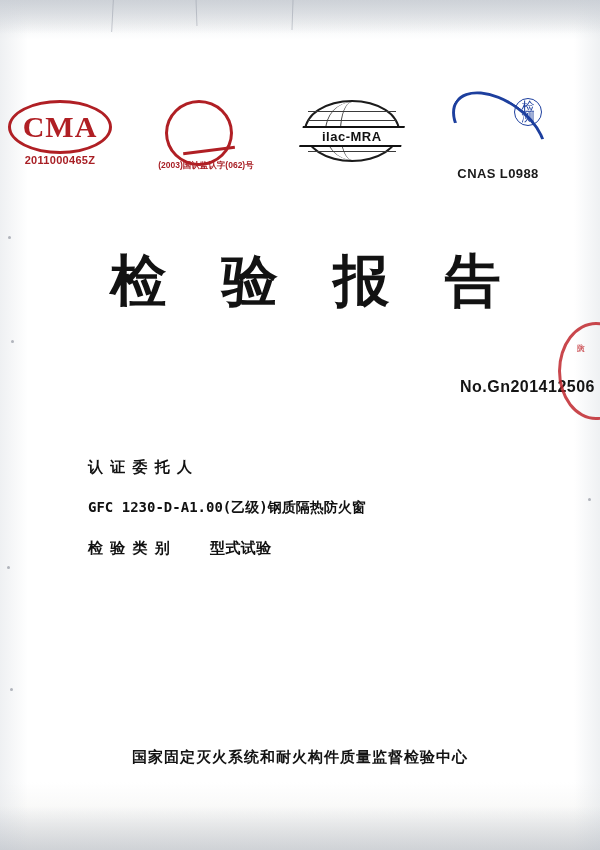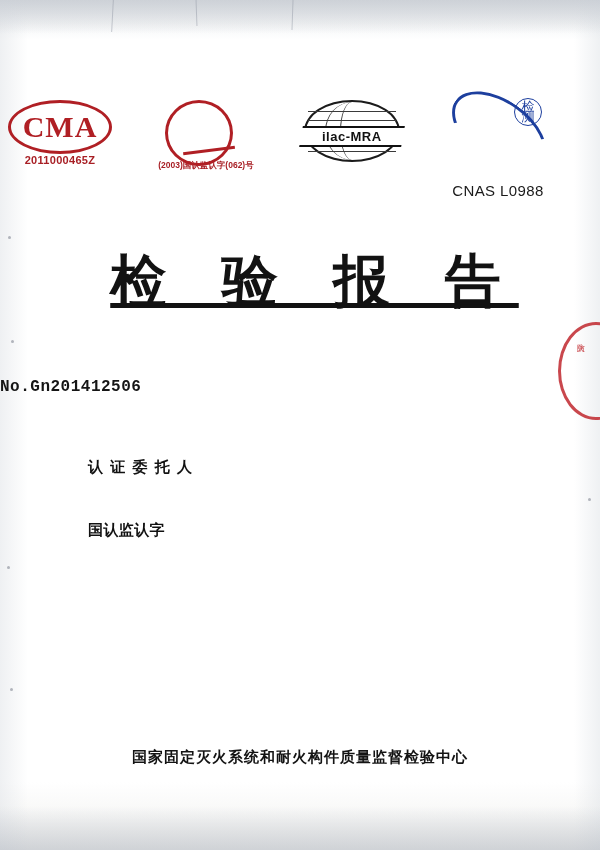--- a/index.html
+++ b/index.html
@@ -238,49 +238,48 @@
     color: #1d3f9e;
     font-size: 13px;
     line-height: 10px;
     display: flex;
     align-items: center;
     justify-content: center;
     text-align: center;
     font-family: Liberation Sans, sans-serif;
   }
   .cnas-caption {
-    margin-top: 20px;
-    font-size: 15px;
-    font-weight: normal;
+    margin-top: 4px;
+    font-size: 13px;
+    font-weight: bold;
     color: #1a1a1a;
     font-family: "Liberation Sans", sans-serif;
     letter-spacing: 0.4px;
   }
 
   
   .doc-title {
     position: absolute;
     top: 244px;
     left: 11px; right: 0;
     text-align: center;
     font-family: "DejaVu Sans", sans-serif;
     font-weight: bold;
     font-size: 56px;
     letter-spacing: 18px;
     text-indent: 18px;
     color: #121212;
-    text-decoration: underline;
   }
 
   .doc-number {
     position: absolute;
     top: 378px;
     left: 0; right: 5px;
-    text-align: left;
-    font-family: Liberation Mono, monospace;
+    text-align: right;
+    font-family: Liberation Sans, sans-serif;
     font-weight: bold;
     font-size: 16px;
     color: #151515;
     letter-spacing: 0.5px;
   }
 
   
   .fields {
     position: absolute;
     top: 458px;
@@ -421,23 +420,25 @@
     <div class="seal-text">防火</div>
   </div>
 
   <div class="fields">
 
     <div class="field-row">
       <div class="field-label">认 证 委 托 人</div>
     </div>
 
     <div class="field-row">
+      <div class="field-value mono">GFC 1230-D-A1.00(乙级)钢质隔热防火窗</div>
     </div>
 
     <div class="field-row">
-      <div class="field-value">国认监认字</div>
+      <div class="field-label">检 验 类 别</div>
+      <div class="field-value">型式试验</div>
     </div>
 
   </div>
 
   <div class="footer-org">国家固定灭火系统和耐火构件质量监督检验中心</div>
 
 </div>
 
 </body></html>

